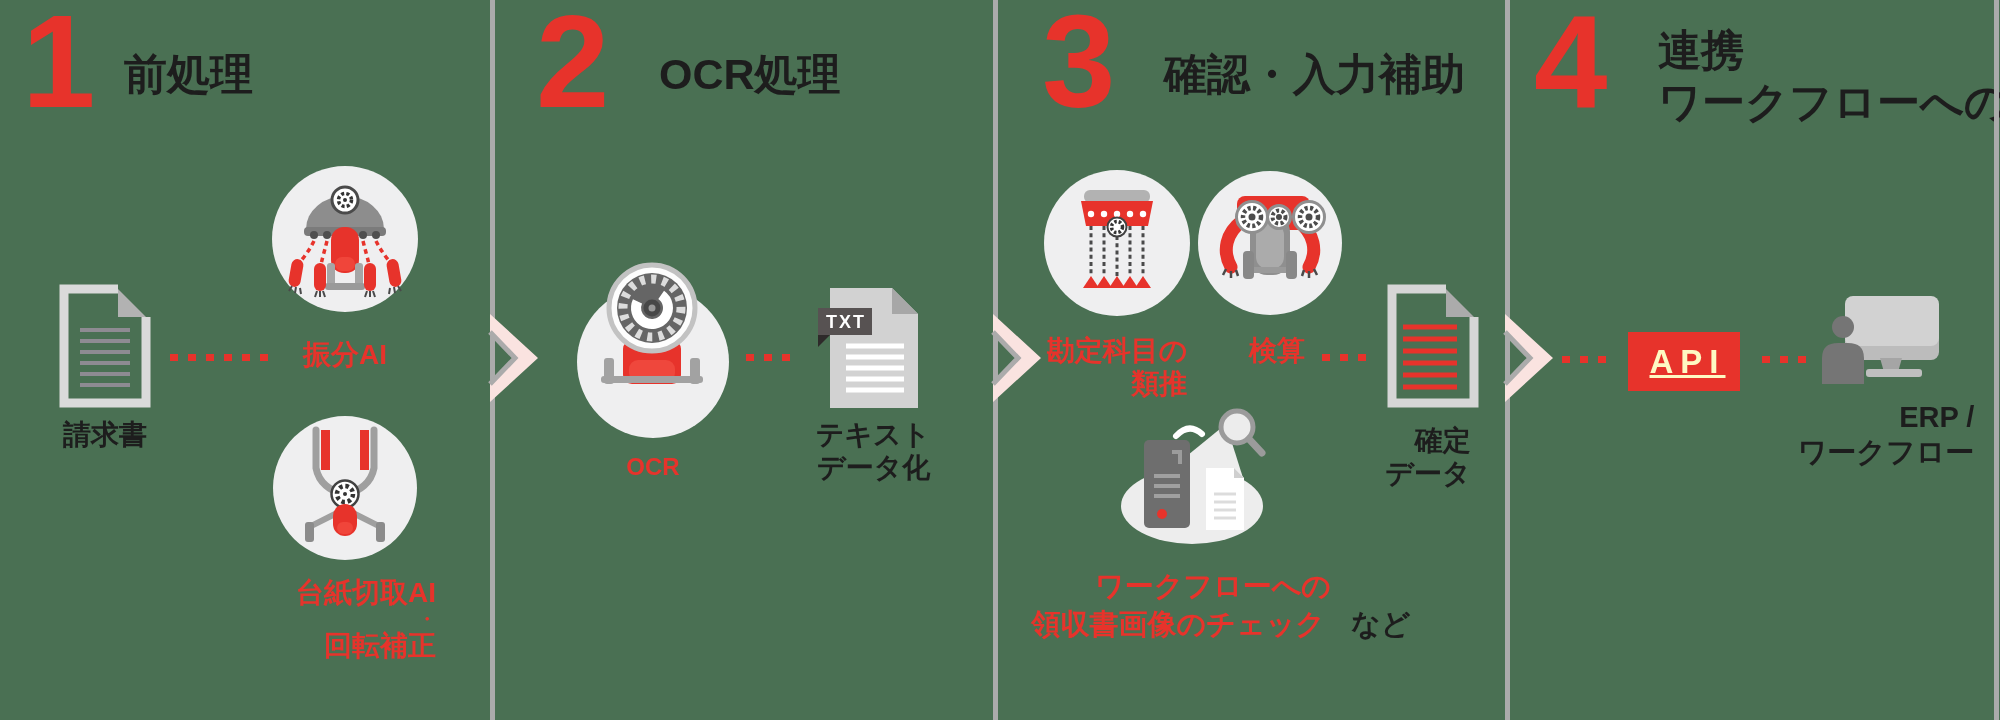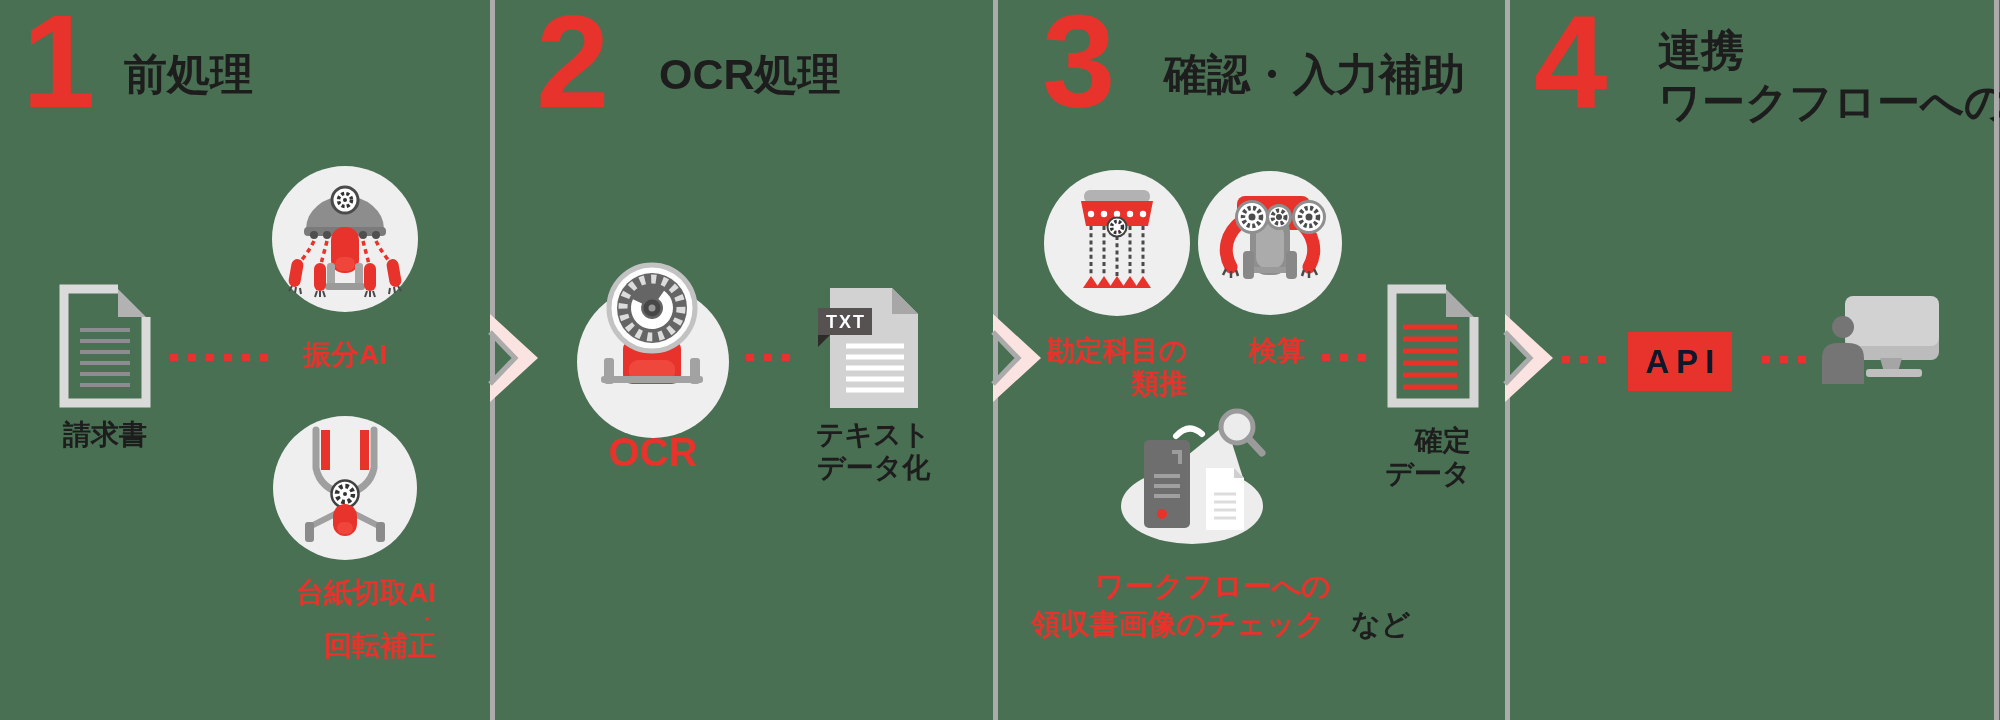--- a/index.html
+++ b/index.html
@@ -10,23 +10,23 @@
   .title{position:absolute;color:#1d1d1d;font-size:43px;font-weight:800;line-height:52px;margin:16px;white-space:nowrap;}
   .circle{position:absolute;background:#efeff0;border-radius:50%;}
   .lbl{position:absolute;font-weight:800;color:#1d1d1d;font-size:28px;line-height:33px;
        text-align:right;white-space:nowrap;transform:translateX(-50%);}
   .red{color:#e7332b;}
   .sep{font-size:18px;line-height:20px;}
   .dots{position:absolute;height:7px;
         background-image:repeating-linear-gradient(to right,#e7332b 0 8px,transparent 8px 18px);}
   .divider{position:absolute;top:0;}
   .edge-line{position:absolute;top:0;width:5px;height:720px;background:#ababab;}
-  .api{position:absolute;left:1628px;top:332px;width:104px;height:59px;background:#e7332b;
-       display:flex;align-items:center;justify-content:center;color:#0f172a;font-size:33px;
-       font-weight:800;letter-spacing:7px;text-indent:7px;}
+  .api{position:absolute;left:1628px;top:332px;width:112px;height:59px;background:#e7332b;
+       display:flex;align-items:center;justify-content:center;color:#fef9c3;font-size:33px;
+       font-weight:800;letter-spacing:7px;text-indent:7px;text-decoration:underline;}
 </style>
 </head>
 <body>
 
 <div class="stage">
 
   <section>
     <div class="num" style="left:22px">1</div>
     <h2 class="title" style="left:108px;top:32px">前処理</h2>
 
@@ -129,21 +129,21 @@
       <rect x="31" y="96" width="10" height="26" rx="3" fill="#a2a2a2"></rect>
       <rect x="117" y="96" width="10" height="26" rx="3" fill="#a2a2a2"></rect>
       <rect x="28" y="114" width="102" height="7" rx="3" fill="#a2a2a2"></rect>
       <circle cx="79" cy="46" r="43" fill="#fdfdfd" stroke="#c2c2c2" stroke-width="5"></circle>
       <circle cx="79" cy="46" r="35" fill="#656565"></circle>
       <circle cx="79" cy="46" r="29" fill="none" stroke="#dcdcdc" stroke-width="9" stroke-dasharray="5 6.3"></circle>
       <circle cx="79" cy="46" r="16" fill="none" stroke="#fff" stroke-width="10" stroke-dasharray="72 29" transform="rotate(-55 79 46)"></circle>
       <circle cx="79" cy="46" r="8.5" fill="#474747"></circle>
       <circle cx="79" cy="46" r="3.5" fill="#999999"></circle>
     </svg>
-    <div class="lbl red" style="left:653px;top:436px;font-size:40px">OCR</div>
+    <div class="lbl red" style="left:653px;top:450px;font-size:24px">OCR</div>
 
     <div class="dots" style="left:746px;top:354px;width:48px"></div>
 
     <svg class="abs" style="left:816px;top:286px" width="106" height="124" viewBox="0 0 106 124">
       <polygon points="14,2 76,2 102,28 102,122 14,122" fill="#d2d2d2"></polygon>
       <polygon points="76,2 76,28 102,28" fill="#a7a7a7"></polygon>
       <g stroke="#ffffff" stroke-width="5">
         <line x1="30" y1="60" x2="88" y2="60"></line>
           <line x1="30" y1="71" x2="88" y2="71"></line>
         <line x1="30" y1="82" x2="88" y2="82"></line>
@@ -303,18 +303,20 @@
 
     <svg class="abs" style="left:1816px;top:292px" width="128" height="92" viewBox="0 0 128 92">
       <rect x="29" y="16" width="94" height="52" rx="8" fill="#bcbcbc"></rect>
       <rect x="29" y="4" width="94" height="50" rx="8" fill="#d2d2d2"></rect>
       <polygon points="64,66 86,66 82,80 68,80" fill="#a5a5a5"></polygon>
       <rect x="50" y="77" width="56" height="8" rx="3" fill="#bfbfbf"></rect>
       <circle cx="27" cy="35" r="11" fill="#757575"></circle>
       <path d="M6,92 V66 Q6,51 22,51 H32 Q48,51 48,66 V92 Z" fill="#757575"></path>
     </svg>
     <div class="lbl" style="left:1886px;top:400px;font-size:29px;line-height:35px">
+      <div>ERP /</div>
+      <div>ワークフロー</div>
     </div>
   </section>
 
   <div class="edge-line" style="left:1994px"></div>
 
 </div>
 
 </body></html>

